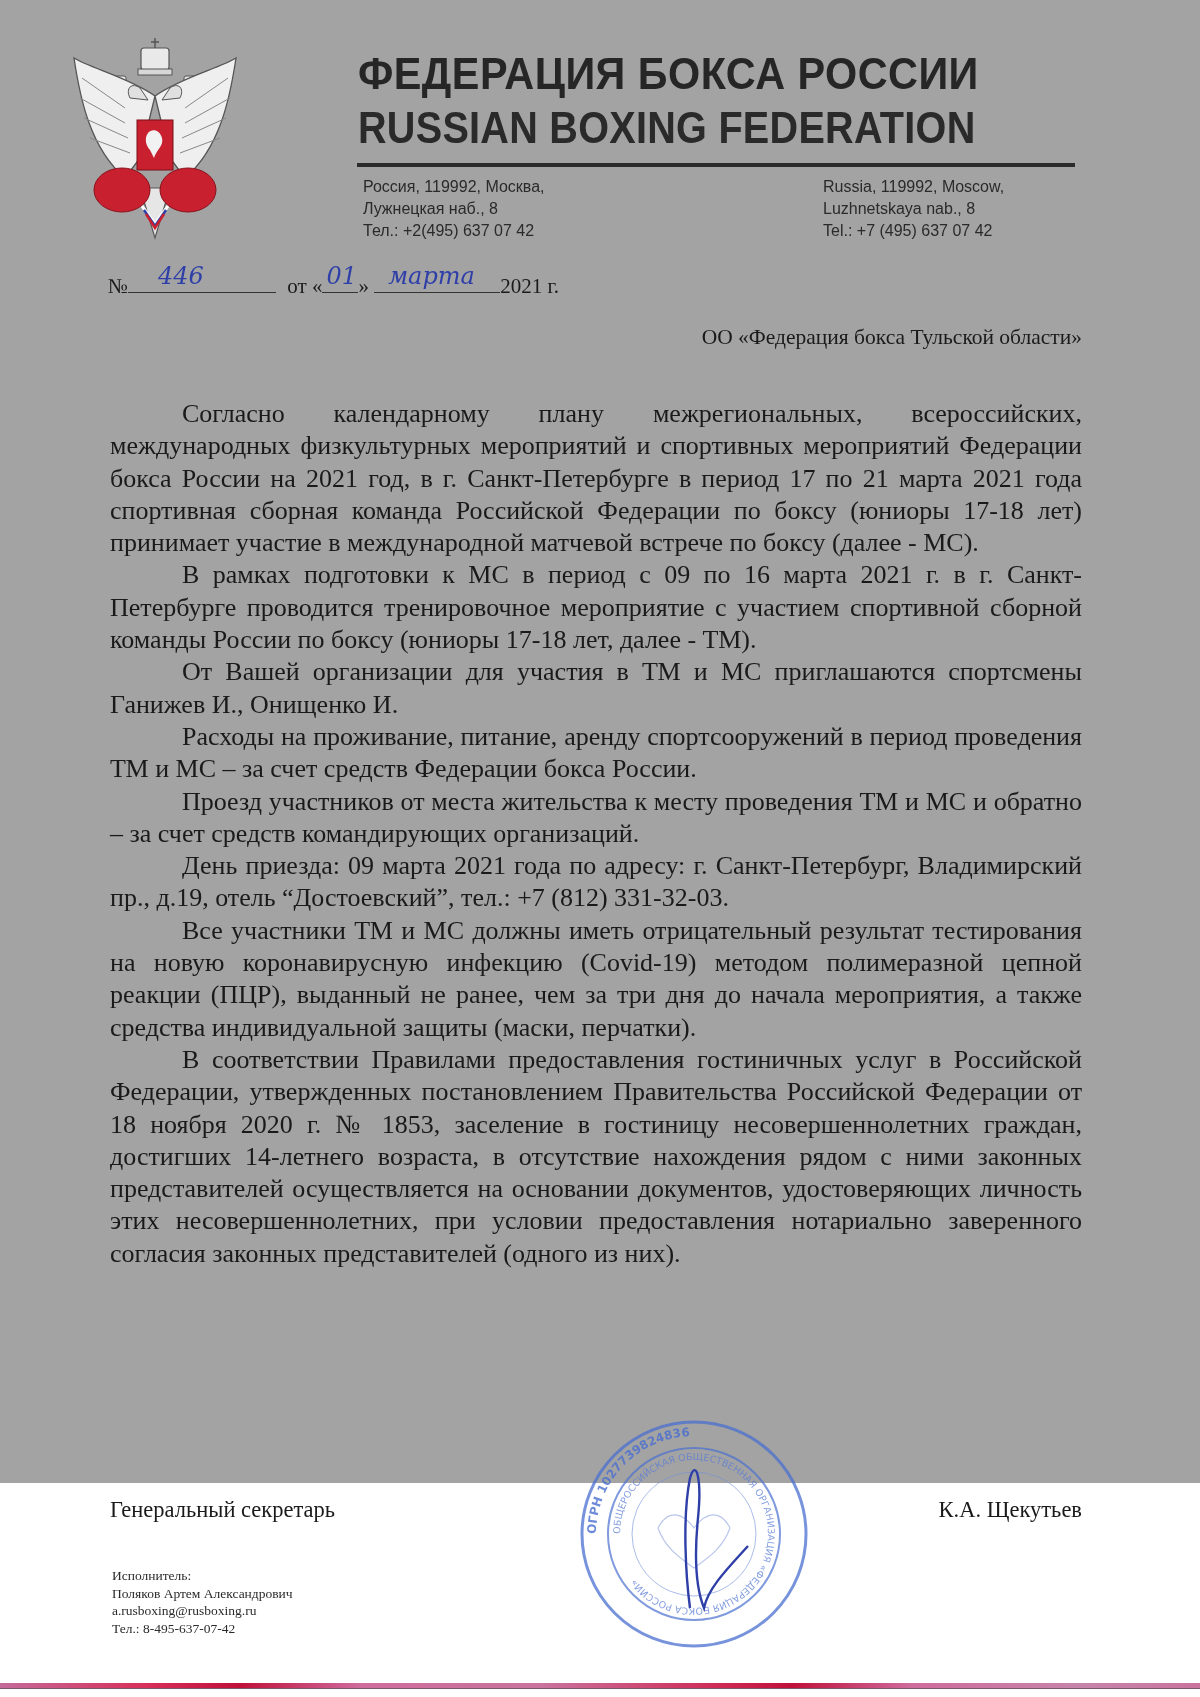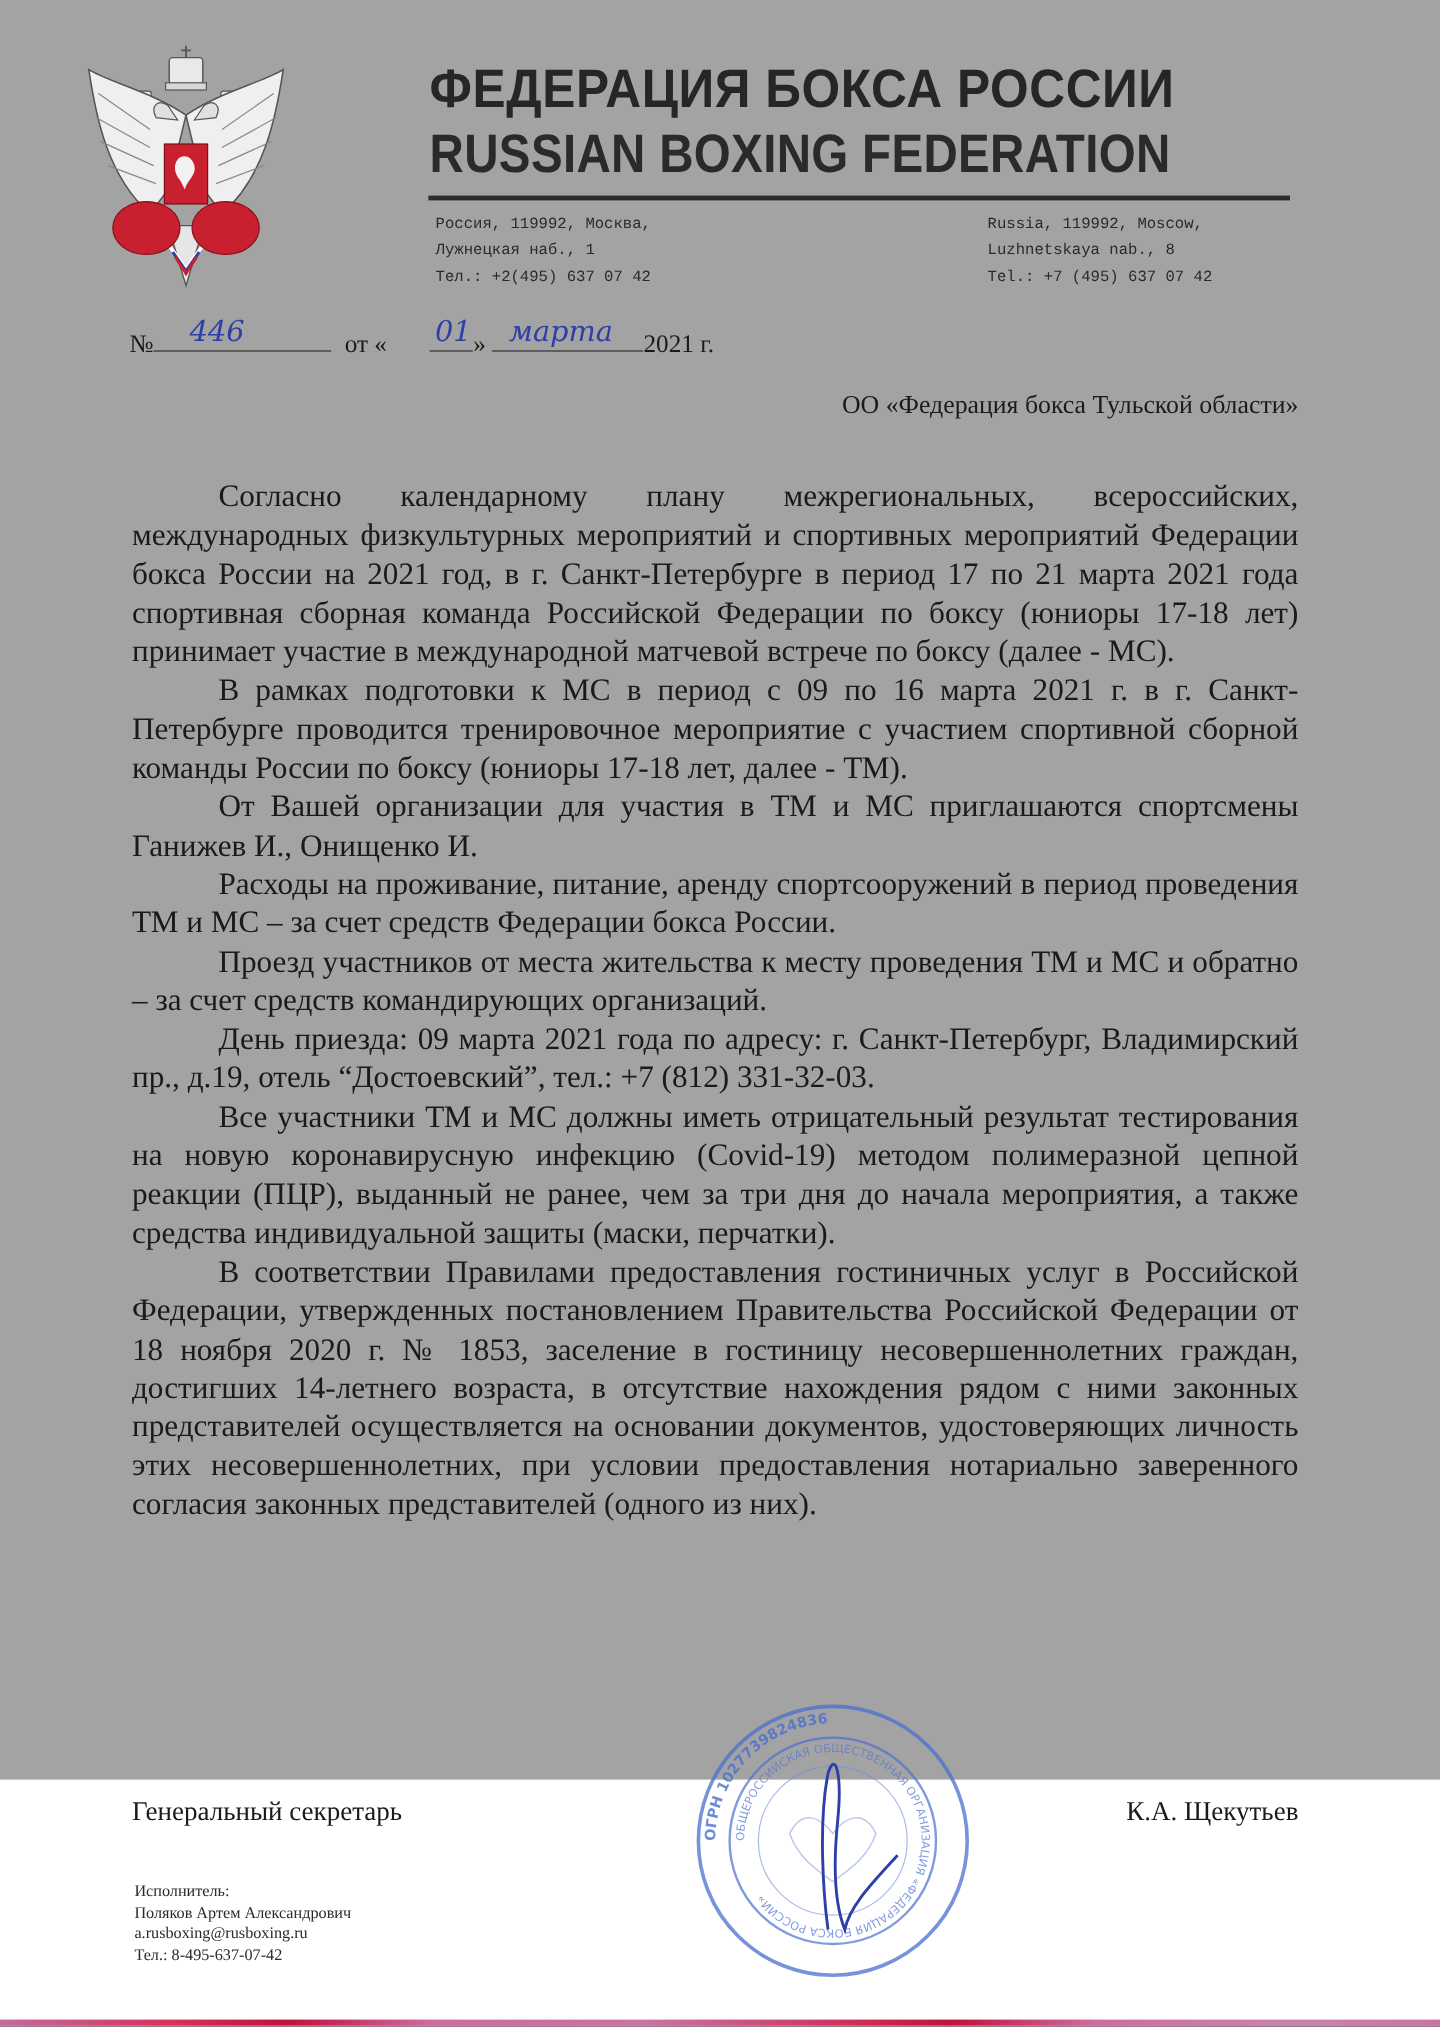--- a/index.html
+++ b/index.html
@@ -7,21 +7,21 @@
   .page { position: absolute; left: 0; top: 0; width: 1200px; height: 1483px; background: #a3a3a3; }
 
   
   .emblem { position: absolute; left: 70px; top: 38px; width: 170px; height: 206px; }
 
   
   .title-ru { position: absolute; left: 358px; top: 48px; font-family: "Liberation Sans", sans-serif; font-weight: bold; font-size: 45px; letter-spacing: 0.5px; color: #262626; white-space: nowrap; transform: scaleX(0.92); transform-origin: left top; }
   .title-en { position: absolute; left: 358px; top: 102px; font-family: "Liberation Sans", sans-serif; font-weight: bold; font-size: 45px; letter-spacing: 0.3px; color: #2a2a2a; white-space: nowrap; transform: scaleX(0.88); transform-origin: left top; }
   .header-rule { position: absolute; left: 357px; top: 163px; width: 718px; height: 4px; background: #2b2b2b; }
 
-  .addr { position: absolute; font-family: Liberation Mono, monospace; font-size: 13px; line-height: 22px; color: #2a2a2a; }
+  .addr { position: absolute; font-family: Liberation Sans, sans-serif; font-size: 16px; line-height: 22px; color: #2a2a2a; }
   .addr-ru { left: 363px; top: 176px; }
   .addr-en { left: 823px; top: 176px; }
   .addr div { white-space: nowrap; }
 
   
   .regline { position: absolute; left: 108px; top: 270px; font-family: "Liberation Serif", serif; font-size: 21px; color: #1a1a1a; white-space: nowrap; }
   .regline .blank { display: inline-block; border-bottom: 1px solid #333; position: relative; vertical-align: baseline; height: 22px; }
   .regline .hand { position: absolute; bottom: 2px; font-family: "DejaVu Serif", serif; font-style: italic; color: #2f3fa8; font-size: 24px; white-space: nowrap; }
 
   .addressee { position: absolute; right: 118px; top: 325px; font-family: "Liberation Serif", serif; font-size: 21.5px; color: #1a1a1a; white-space: nowrap; }
@@ -75,32 +75,32 @@
     <path d="M74 172 L85 188 L96 172" fill="none" stroke="#2f3fa8" stroke-width="2.5"></path>
     <path d="M76 176 L85 190 L94 176" fill="none" stroke="#c8202e" stroke-width="2.5"></path>
   </svg>
 
   <div class="title-ru">ФЕДЕРАЦИЯ БОКСА РОССИИ</div>
   <div class="title-en">RUSSIAN BOXING FEDERATION</div>
   <div class="header-rule"></div>
 
   <div class="addr addr-ru">
     <div>Россия, 119992, Москва,</div>
-    <div>Лужнецкая наб., 1</div>
+    <div>Лужнецкая наб., 8</div>
     <div>Тел.: +2(495) 637 07 42</div>
   </div>
   <div class="addr addr-en">
     <div>Russia, 119992, Moscow,</div>
     <div>Luzhnetskaya nab., 8</div>
     <div>Tel.: +7 (495) 637 07 42</div>
   </div>
 
   <div class="regline">
     <span>№</span><span class="blank" style="width:148px;"><span class="hand" style="left:30px;margin-top:16px;">446</span></span>
-    <span style="margin-left:6px;font-family:Liberation Serif, serif;">от «</span><span class="blank" style="width:36px;margin-left:36px;"><span class="hand" style="left:4px;">01</span></span><span>»</span>
+    <span style="margin-left:6px;font-family:Liberation Serif, serif;">от «</span><span class="blank" style="width:36px;"><span class="hand" style="left:4px;">01</span></span><span>»</span>
     <span class="blank" style="width:126px;"><span class="hand" style="left:14px;">марта</span></span><span>2021 г.</span>
   </div>
 
   <div class="addressee">ОО «Федерация бокса Тульской области»</div>
 
   <div class="body">
     <p>Согласно календарному плану межрегиональных, всероссийских, международных физкультурных мероприятий и спортивных мероприятий Федерации бокса России на 2021 год, в г. Санкт-Петербурге в период 17 по 21 марта 2021 года спортивная сборная команда Российской Федерации по боксу (юниоры 17-18 лет) принимает участие в международной матчевой встрече по боксу (далее - МС).</p>
     <p>В рамках подготовки к МС в период с 09 по 16 марта 2021 г. в г. Санкт-Петербурге проводится тренировочное мероприятие с участием спортивной сборной команды России по боксу (юниоры 17-18 лет, далее - ТМ).</p>
     <p>От Вашей организации для участия в ТМ и МС приглашаются спортсмены Ганижев И., Онищенко И.</p>
     <p>Расходы на проживание, питание, аренду спортсооружений в период проведения ТМ и МС – за счет средств Федерации бокса России.</p>

